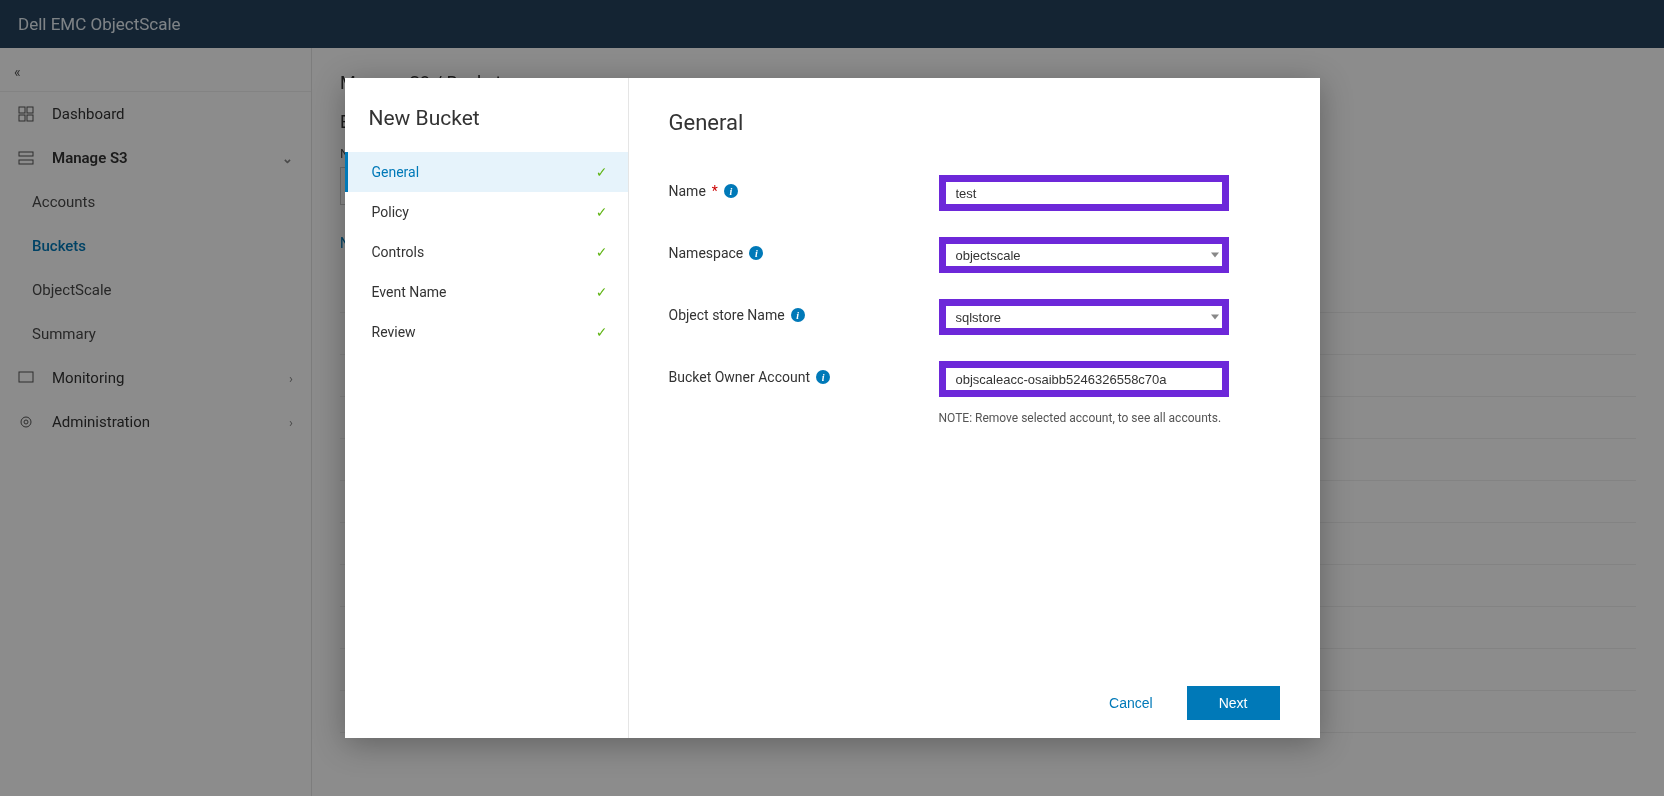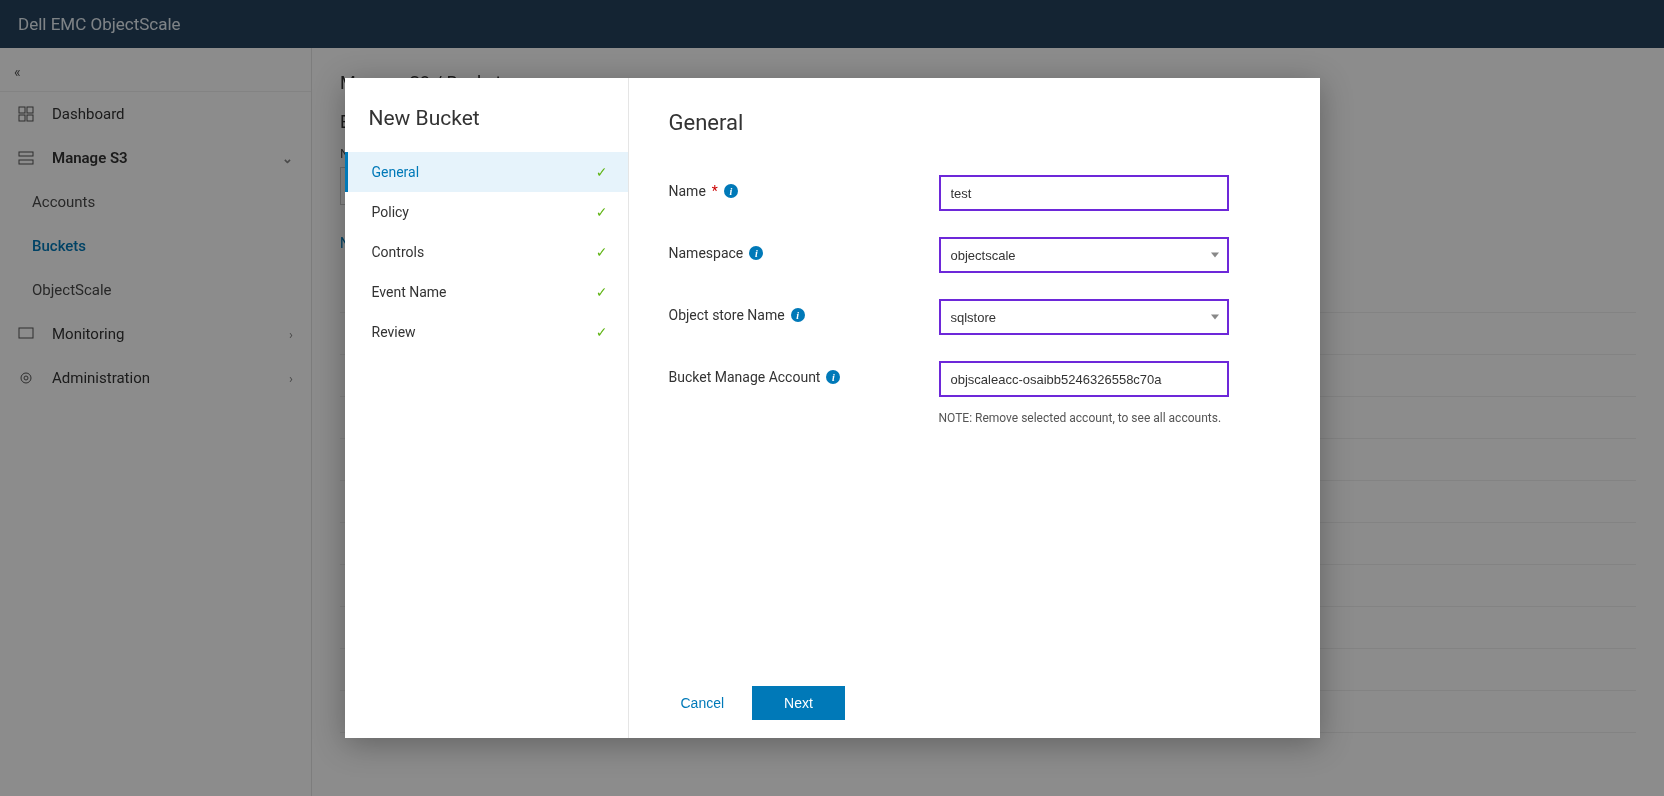--- a/index.html
+++ b/index.html
@@ -171,40 +171,40 @@
     width:14px; height:14px; border-radius:50%;
     background:#0079b8; color:#fff; display:inline-flex;
     align-items:center; justify-content:center;
     font-size:10px; font-weight:700; font-family: Georgia, serif;
     font-style: italic;
   }
   .field-ctrl { flex:1; }
   .text-input, .select-input, .combo-input {
     width: 290px;
     height: 36px;
-    border: 2px solid #6d28d9;
+    border: 7px solid #6d28d9;
     padding: 0 10px;
     font-size: 13px;
     color: #333;
     background:#fff;
   }
   .select-wrap { position:relative; width:290px;}
   .select-wrap::after {
     content:""; position:absolute; right:10px; top:50%; transform:translateY(-50%);
     border-left:4px solid transparent; border-right:4px solid transparent; border-top:5px solid #888;
   }
   .select-input { appearance:none; width:100%; }
   .helper { font-size: 12px; color:#555; margin-top:14px; width:290px;}
 
   .modal-footer {
     margin-top:auto;
     padding: 14px 0 18px 0;
     display:flex;
-    justify-content:flex-start;
-    gap:16px;
+    justify-content:flex-end;
+    gap:22px;
     align-items:center;
   }
   .btn-link { color:#0079b8; font-size:14px; background:none; border:none; cursor:pointer; padding:8px 12px;}
   .btn-primary {
     background:#0079b8; color:#fff; border:none; font-size:14px;
     padding: 9px 32px; cursor:pointer;
   }
 </style>
 </head>
 <body>
@@ -247,20 +247,23 @@
 
       <div class="nav-item level2">
         <span>Accounts</span>
       </div>
       <div class="nav-item level2 active">
         <span>Buckets</span>
       </div>
       <div class="nav-item level2">
         <span>ObjectScale</span>
       </div>
+      <div class="nav-item level2">
+        <span>Summary</span>
+      </div>
 
       <div class="nav-item">
         <span class="nav-icon">
           <svg width="16" height="16" viewBox="0 0 16 16">
               <rect x="1" y="2" width="14" height="10" fill="none" stroke="#555"></rect>
             </svg>
         </span>
         <span>Monitoring</span>
         <span class="chev">›</span>
       </div>
@@ -403,21 +406,21 @@
           </div>
           <div class="field-ctrl">
             <div class="select-wrap">
               <input class="select-input" readonly="" value="sqlstore" style="">
             </div>
           </div>
         </div>
 
         <div class="field">
           <div class="field-label">
-            <span>Bucket Manage Account</span>
+            <span>Bucket Owner Account</span>
             <span class="info-ic">i</span>
           </div>
           <div class="field-ctrl">
             <input class="combo-input" value="objscaleacc-osaibb5246326558c70a" style="">
             <div class="helper">NOTE: Remove selected account, to see all accounts.</div>
           </div>
         </div>
 
         <div class="modal-footer">
           <button class="btn-link">Cancel</button>

